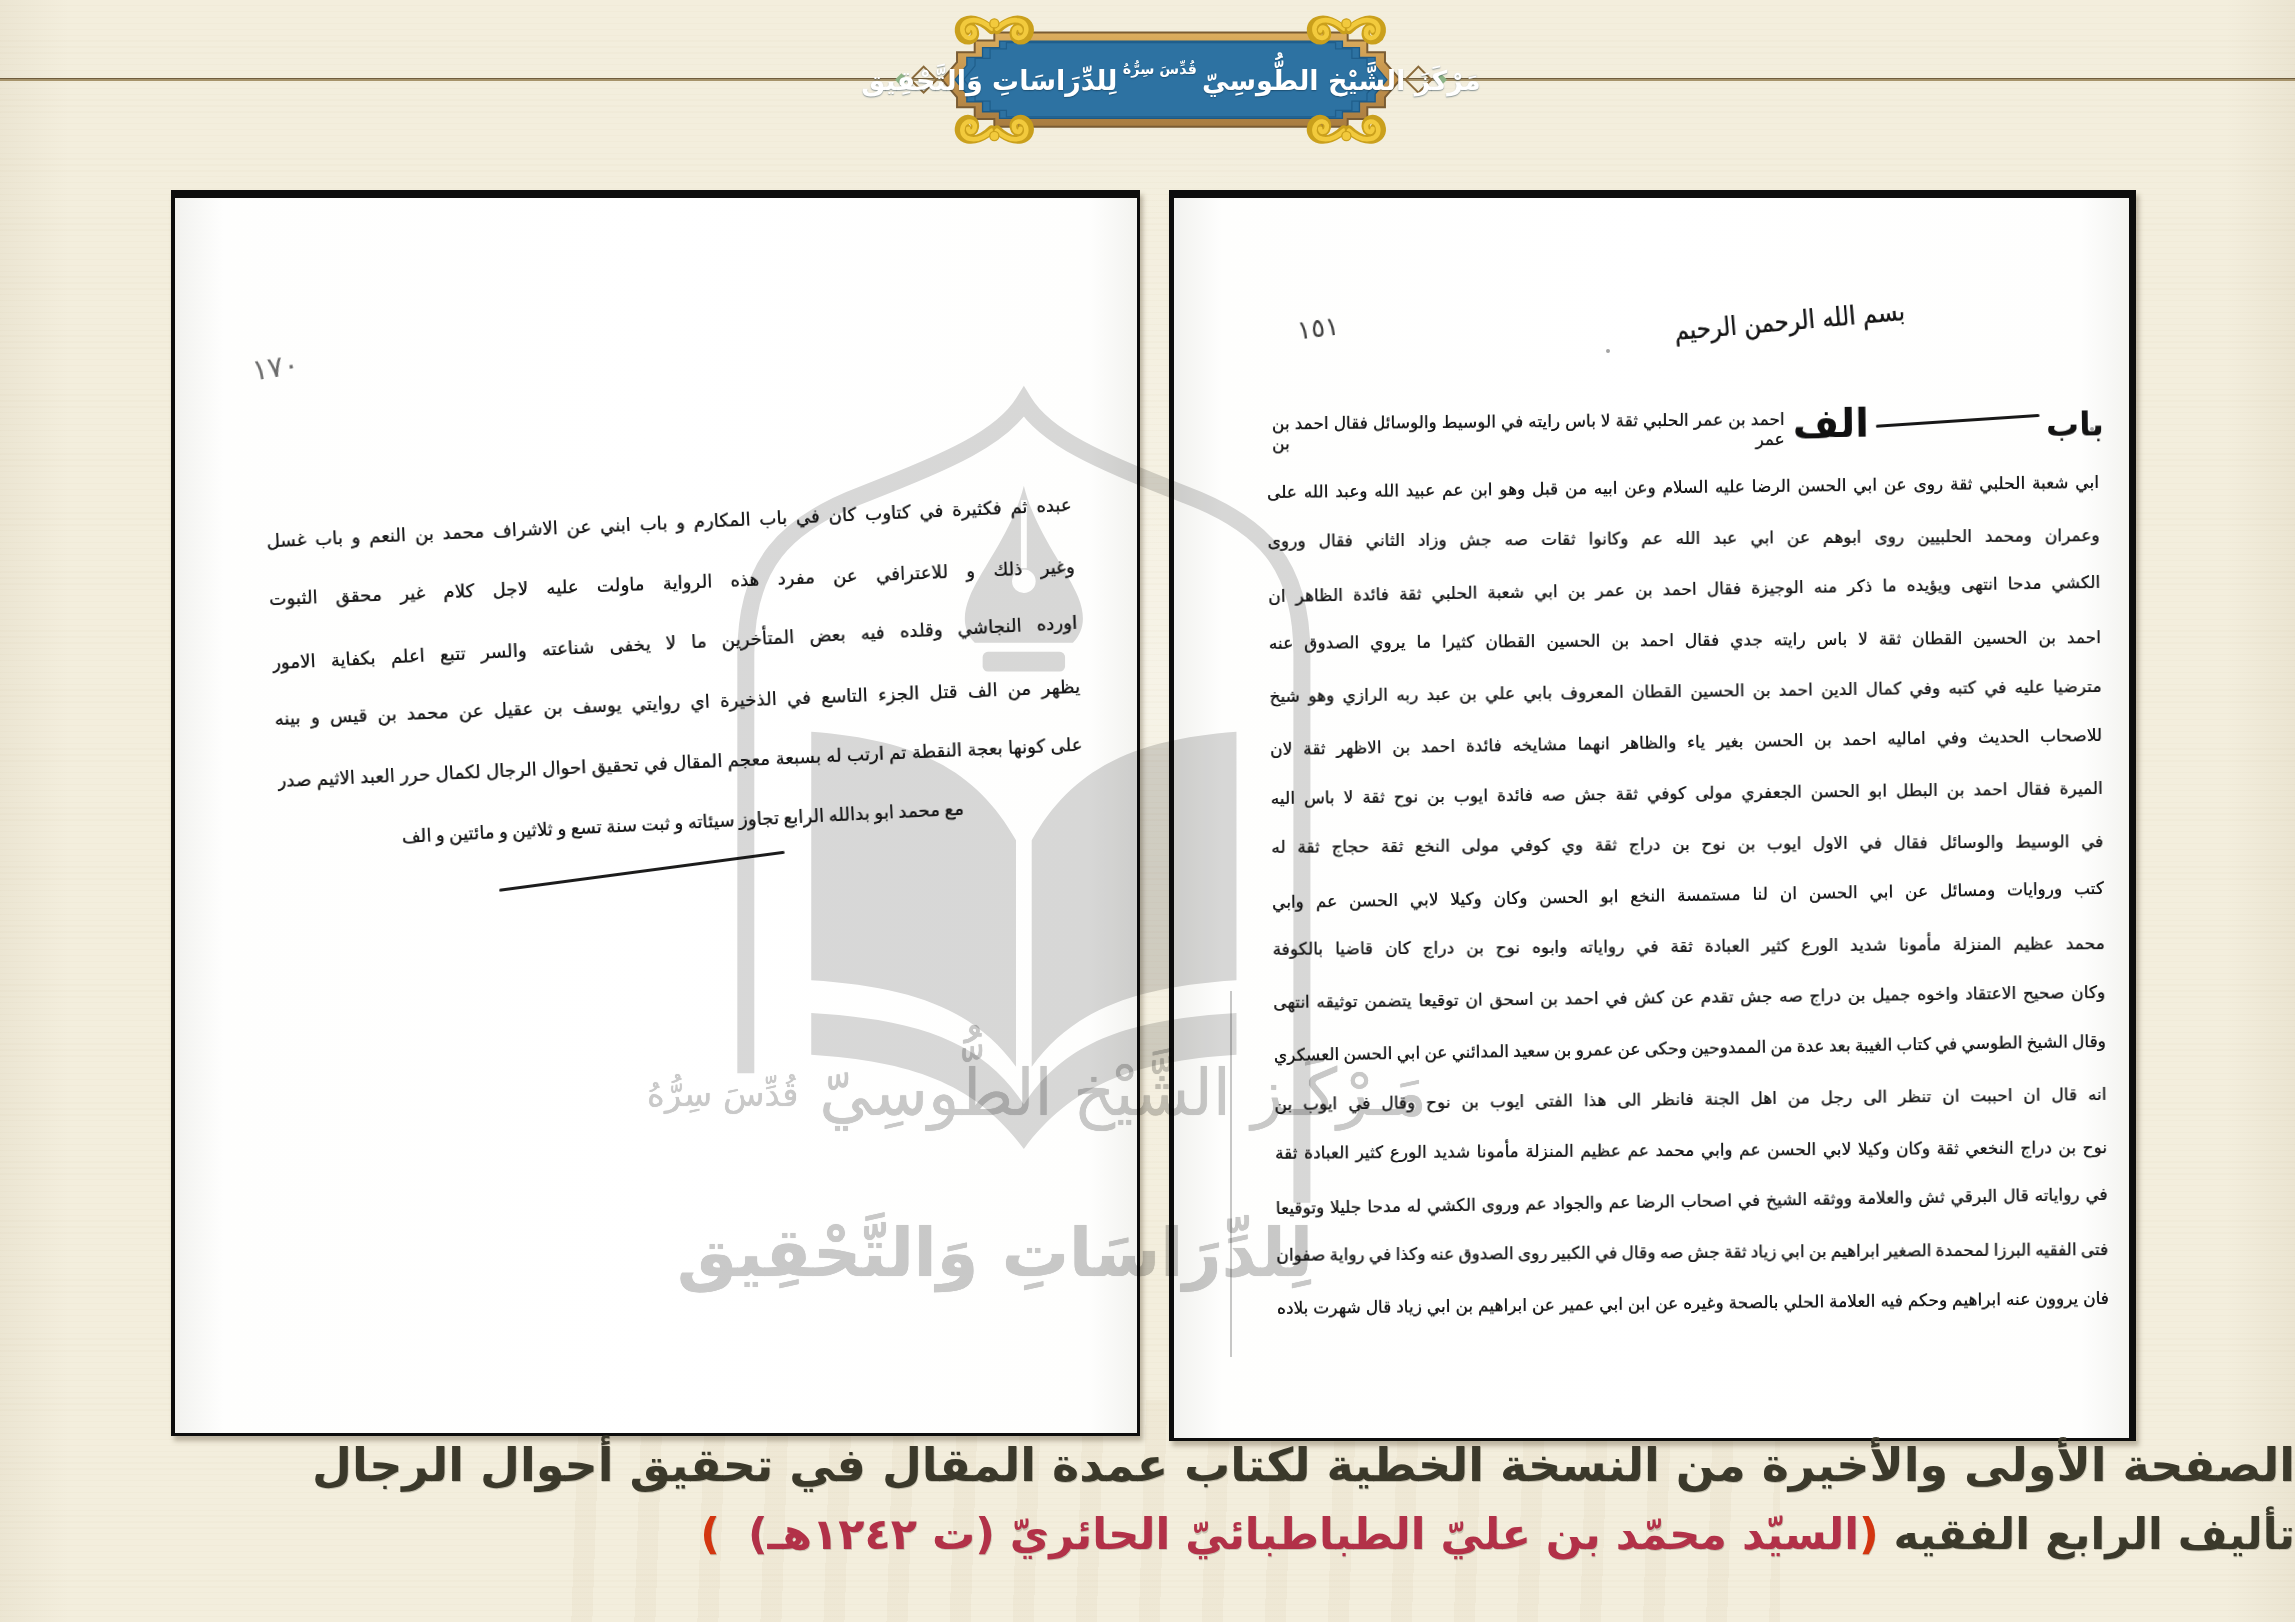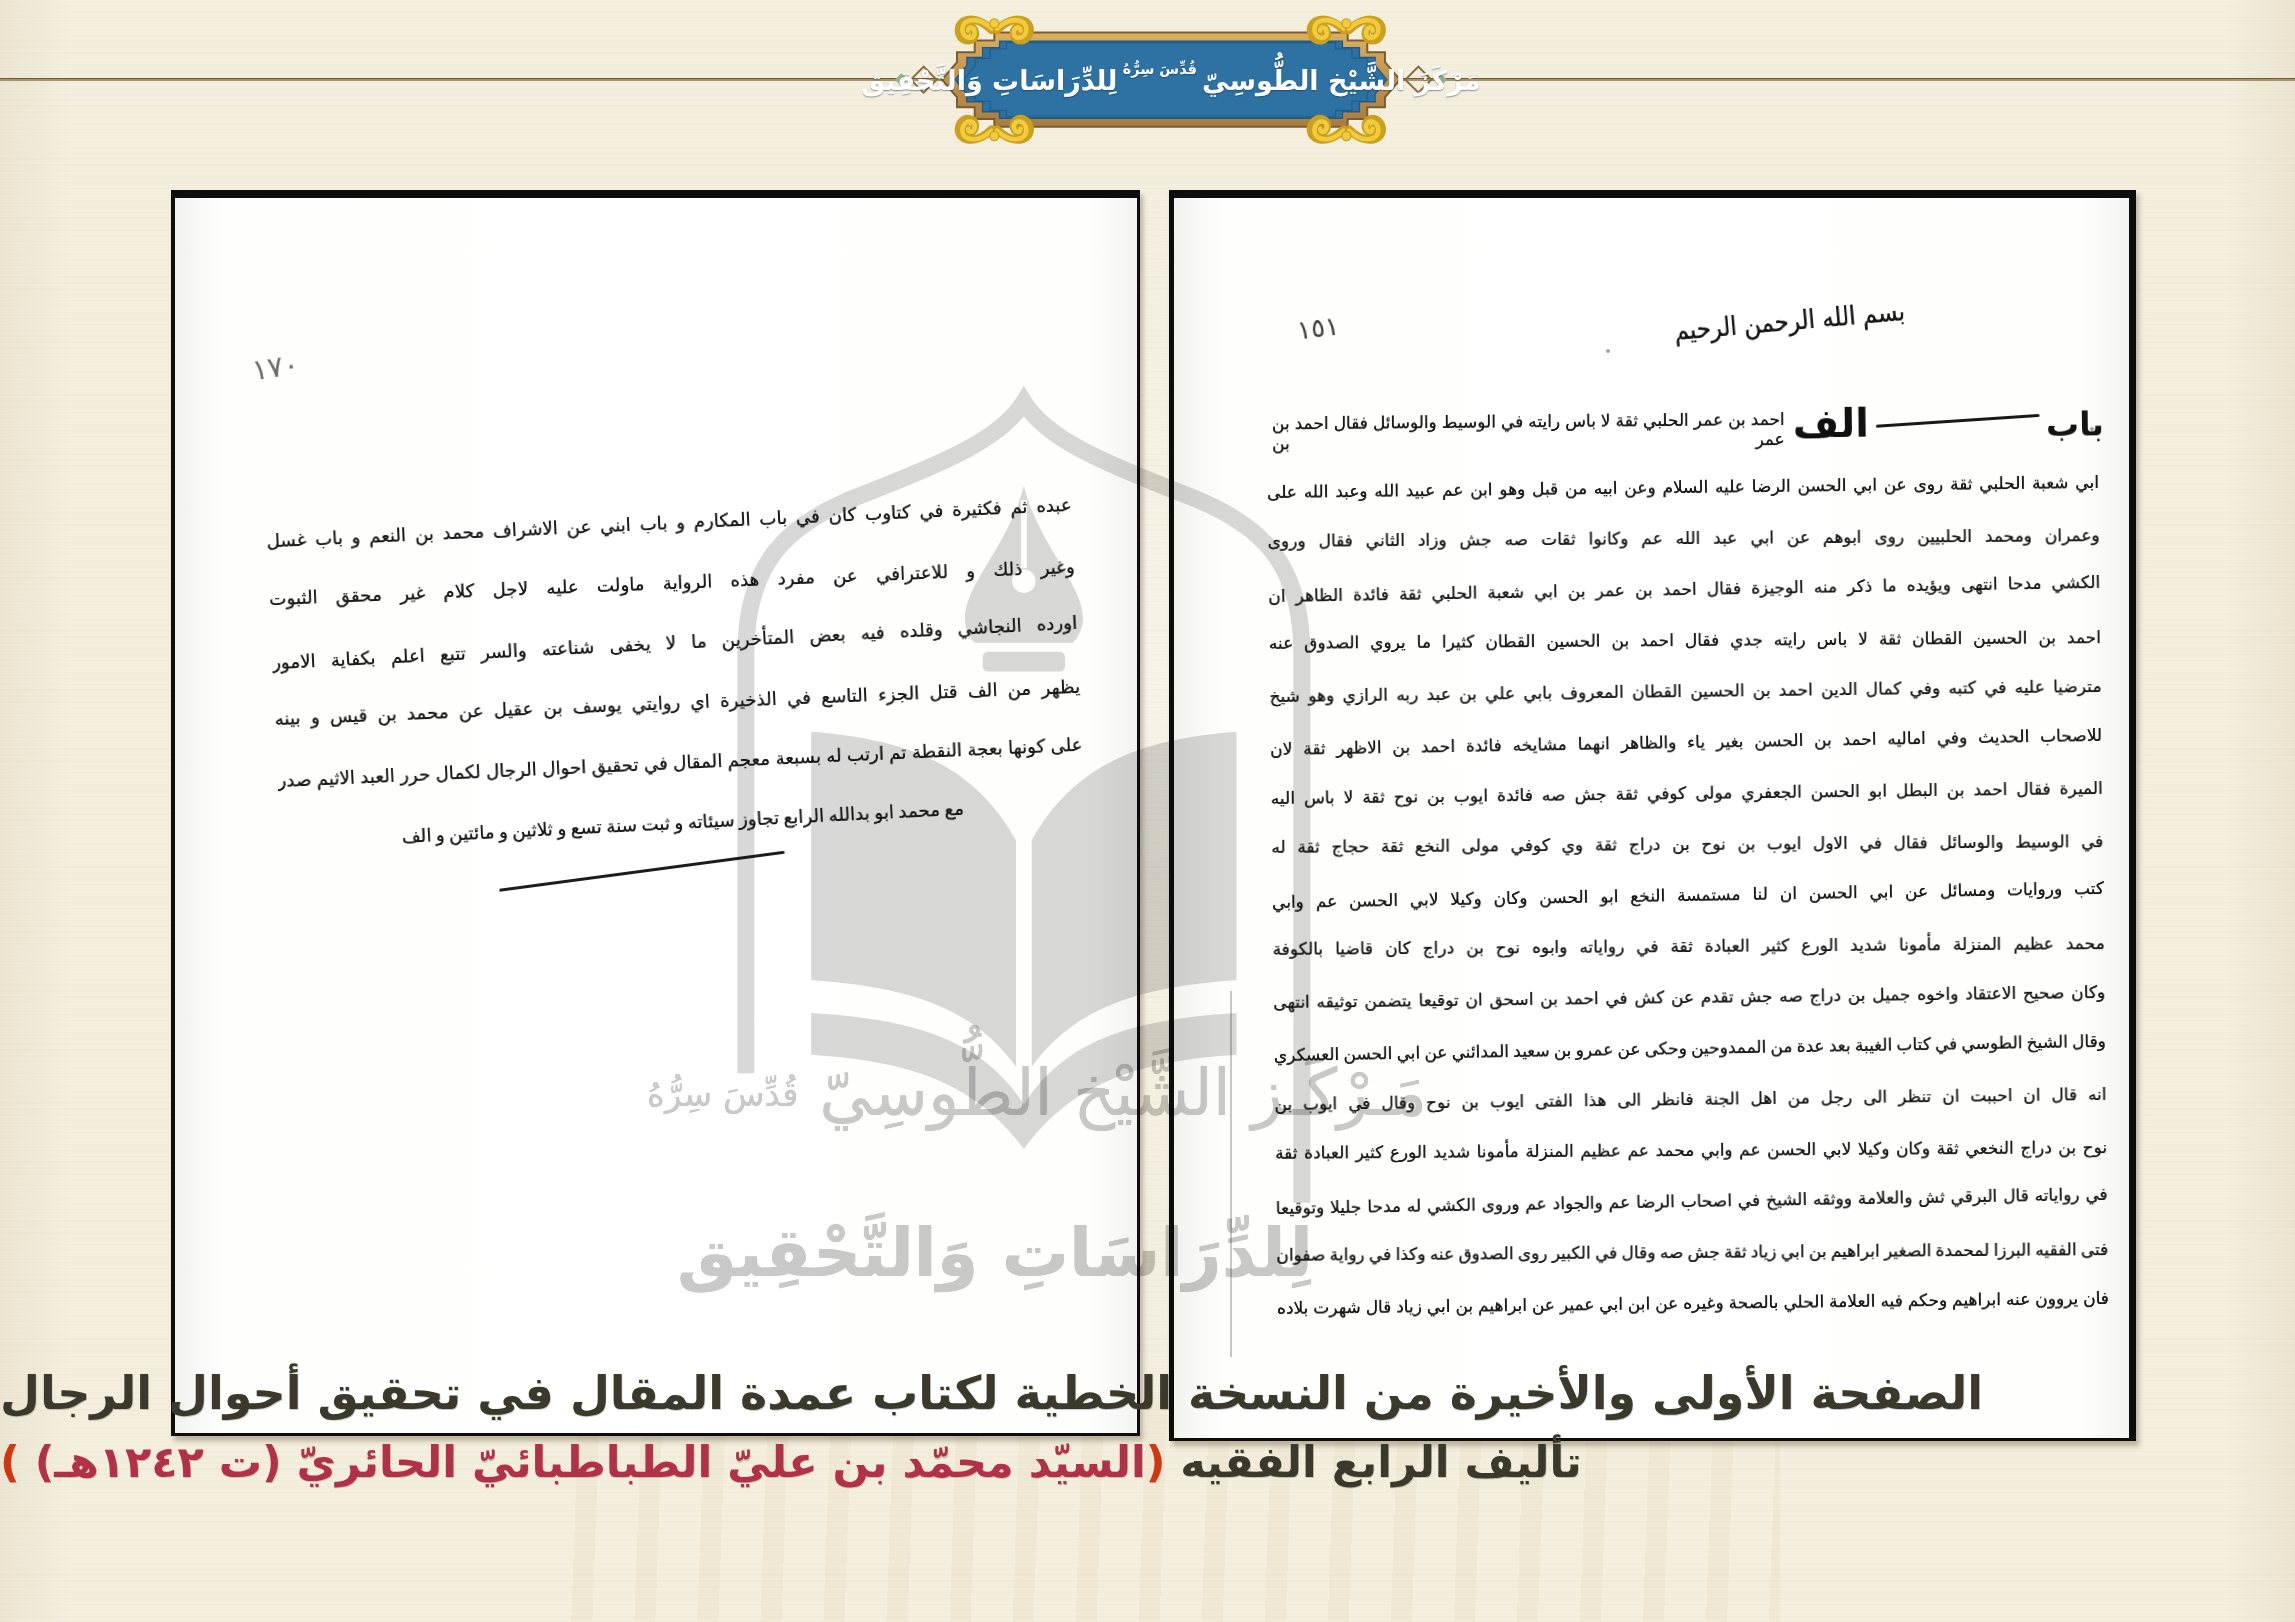--- a/index.html
+++ b/index.html
@@ -54,24 +54,24 @@
   .rp-artifact{position:absolute;left:56px;top:793px;width:2px;height:366px;background:#a9a9a9;opacity:.65;}
   .speck{position:absolute;width:3.9px;height:3.9px;border-radius:50%;background:#7d7d7d;opacity:.7;}
   
   .wm{position:absolute;left:0;top:0;z-index:2;pointer-events:none;mix-blend-mode:multiply;}
   .wm-text{position:absolute;z-index:2;pointer-events:none;mix-blend-mode:multiply;direction:rtl;
     color:#c9c9c9;text-align:center;white-space:nowrap;filter:blur(0.3px);text-shadow:0 0 0.7px #bdbdbd;}
   .wm-line1{left:674px;top:1055px;width:753px;font-size:65px;font-weight:normal;}
   .wm-line1 .small{font-size:34px;position:relative;top:-9.2px;margin-left:3.9px;}
   .wm-line2{left:645px;top:1214px;width:700px;font-size:67px;font-weight:bold;}
   
-  .caption{position:absolute;left:0;top:1366px;width:100%;text-align:left;direction:rtl;z-index:3;}
+  .caption{position:absolute;left:0;top:1438px;width:100%;text-align:right;direction:rtl;z-index:3;}
   .cap1{font-size:46px;font-weight:bold;color:#3b392b;text-shadow:0.7px 1.3px 0 rgba(59,57,43,.25);}
   .cap2{margin-top:17px;font-size:43px;font-weight:bold;color:#3b392b;text-shadow:0.7px 1.3px 0 rgba(59,57,43,.22);}
-  .cap2 .maroon{color:#b23148;}
+  .cap2 .maroon{color:#b23148;margin-left:13px;}
   .cap2 .red{color:#d3350f;}
   .streaks{position:absolute;left:537px;top:1400px;width:1243px;height:222px;z-index:0;opacity:.8;
     background:repeating-linear-gradient(92deg, rgba(150,113,58,0) 0 42px, rgba(150,113,58,.06) 42px 63px);}
 </style>
 </head>
 <body>
 
 <div class="canvas">
 
   <div class="hrule"></div>

